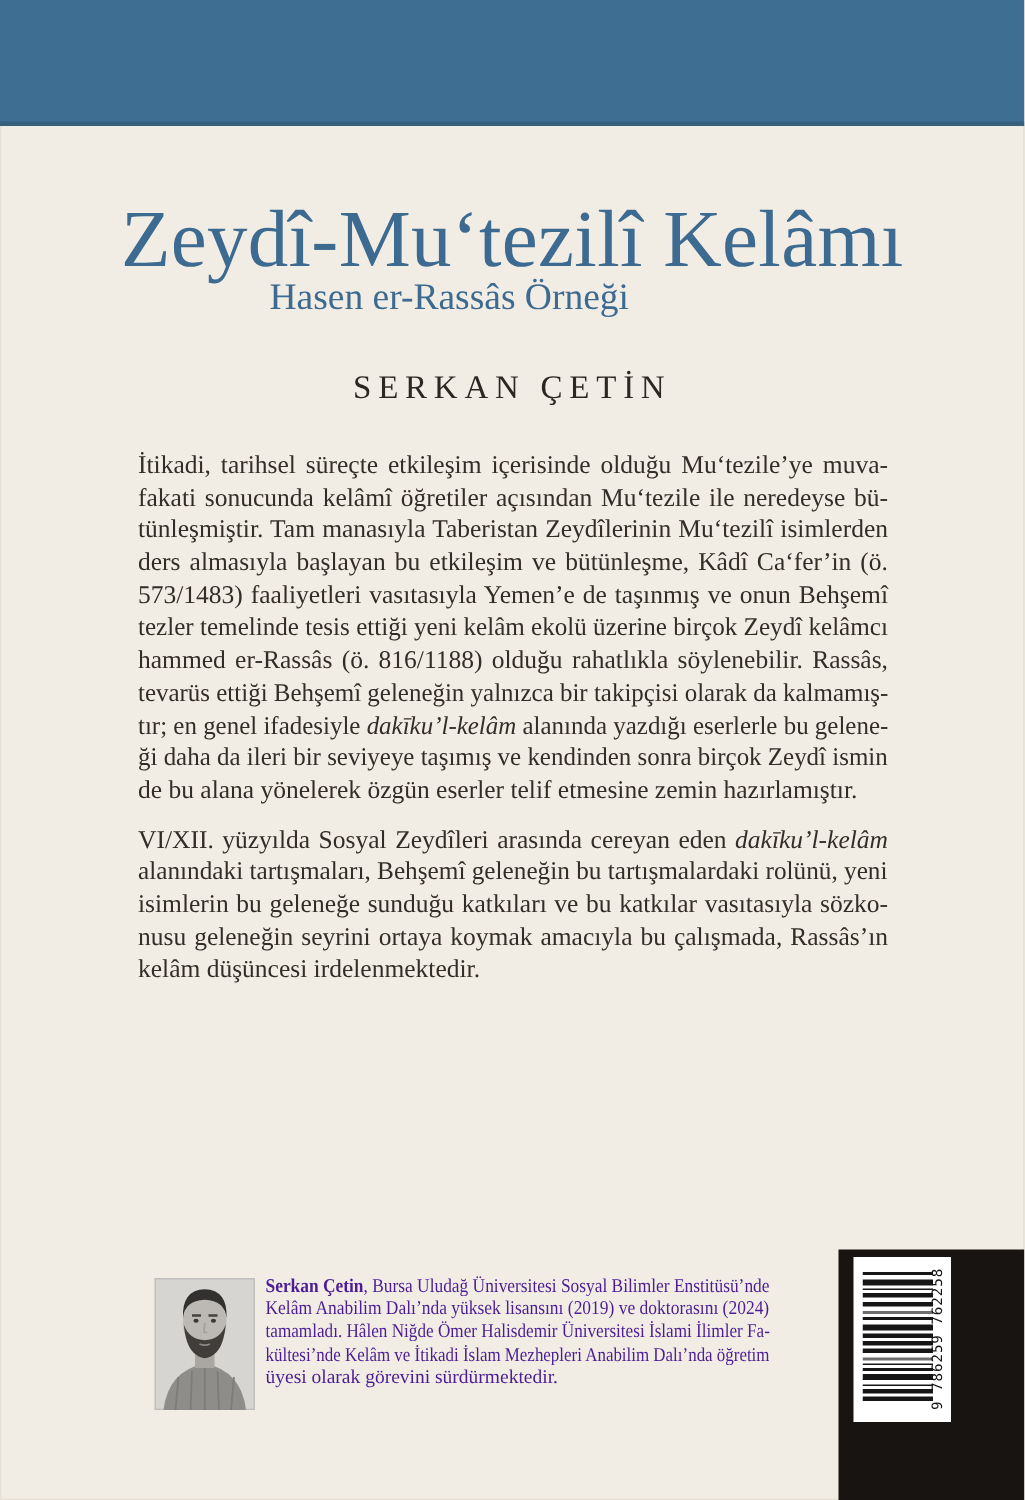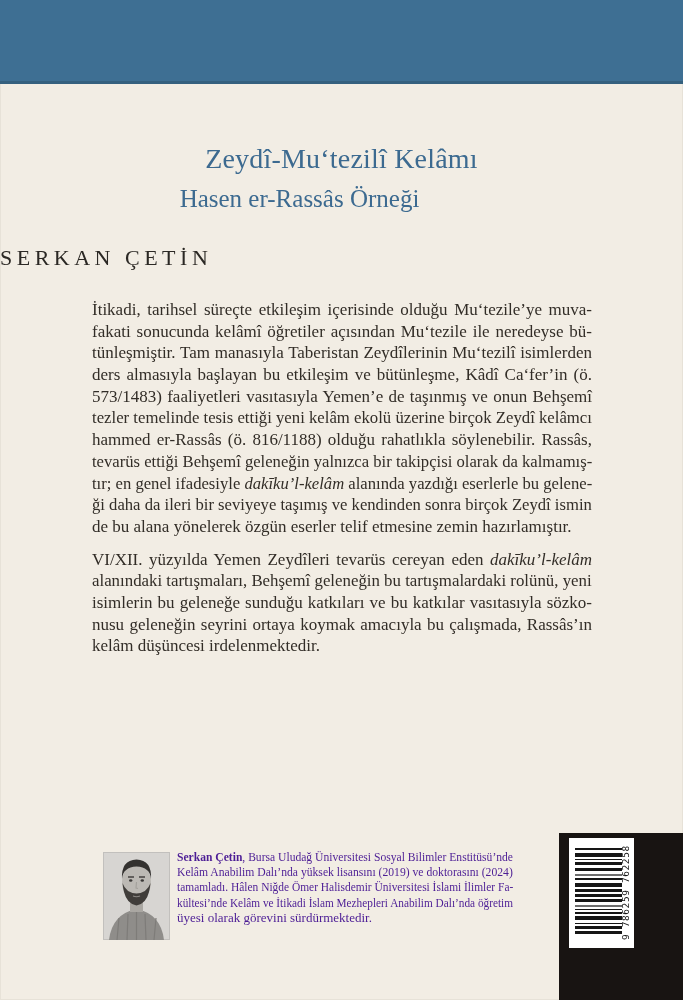--- a/index.html
+++ b/index.html
@@ -8,30 +8,30 @@
     background:#f2ede4;
     font-family:"Liberation Serif", serif;
     box-shadow:inset 0 0 0 1px rgba(60,50,40,0.06);
   }
   .band{
     position:absolute;left:0;top:0;width:683px;height:81px;
     background:#3e6f93;border-bottom:3px solid #35607e;
   }
   .title{
     position:absolute;left:0;top:138px;width:683px;
-    text-align:center;font-size:28px;line-height:42px;
+    text-align:center;font-size:54px;line-height:42px;
     color:#3c6a90;letter-spacing:0.2px;
   }
   .subtitle{
     position:absolute;left:0;top:185px;width:599px;
     text-align:center;font-size:25px;line-height:28px;color:#3c6a90;
   }
   .author{
     position:absolute;left:0;top:246px;width:683px;
-    text-align:left;font-size:22px;line-height:24px;
+    text-align:center;font-size:22px;line-height:24px;
     letter-spacing:4.5px;color:#2b2824;
   }
   .synopsis{
     position:absolute;left:92px;top:299px;width:500px;
     color:#322d27;font-size:17px;
   }
   .para{margin:0;}
   .para.p2{margin-top:11px;}
   .tline{
     display:block;width:500px;line-height:21.7px;height:21.7px;
@@ -90,21 +90,21 @@
       <div class="tline fit">ders almasıyla başlayan bu etkileşim ve bütünleşme, Kâdî Ca‘fer’in (ö.</div>
       <div class="tline fit">573/1483) faaliyetleri vasıtasıyla Yemen’e de taşınmış ve onun Behşemî</div>
       <div class="tline fit" style="transform-origin: 0px 50%; transform: scaleX(0.984252);">tezler temelinde tesis ettiği yeni kelâm ekolü üzerine birçok Zeydî kelâmcı</div>
       <div class="tline fit">hammed er-Rassâs (ö. 816/1188) olduğu rahatlıkla söylenebilir. Rassâs,</div>
       <div class="tline fit" style="transform-origin: 0px 50%; transform: scaleX(0.978474);">tevarüs ettiği Behşemî geleneğin yalnızca bir takipçisi olarak da kalmamış-</div>
       <div class="tline fit" style="transform-origin: 0px 50%; transform: scaleX(0.978474);"><span>tır; en genel ifadesiyle </span><span class="it">dakīku’l-kelâm</span><span> alanında yazdığı eserlerle bu gelene-</span></div>
       <div class="tline fit" style="transform-origin: 0px 50%; transform: scaleX(0.978474);">ği daha da ileri bir seviyeye taşımış ve kendinden sonra birçok Zeydî ismin</div>
       <div class="tline fit last">de bu alana yönelerek özgün eserler telif etmesine zemin hazırlamıştır.</div>
     </div>
     <div class="para p2">
-      <div class="tline fit"><span>VI/XII. yüzyılda Yemen Zeydîleri tevarüs cereyan eden </span><span class="it">dakīku’l-kelâm</span></div>
+      <div class="tline fit"><span>VI/XII. yüzyılda Sosyal Zeydîleri arasında cereyan eden </span><span class="it">dakīku’l-kelâm</span></div>
       <div class="tline fit" style="transform-origin: 0px 50%; transform: scaleX(0.990099);">alanındaki tartışmaları, Behşemî geleneğin bu tartışmalardaki rolünü, yeni</div>
       <div class="tline fit">isimlerin bu geleneğe sunduğu katkıları ve bu katkılar vasıtasıyla sözko-</div>
       <div class="tline fit">nusu geleneğin seyrini ortaya koymak amacıyla bu çalışmada, Rassâs’ın</div>
       <div class="tline fit last">kelâm düşüncesi irdelenmektedir.</div>
     </div>
   </div>
 
   <svg class="bio-photo" viewBox="0 0 67 88" xmlns="http://www.w3.org/2000/svg">
     <rect x="0" y="0" width="67" height="88" fill="#d7d5d2"></rect>
     <rect x="0" y="0" width="67" height="88" fill="none" stroke="#c2c0bd" stroke-width="2"></rect>

